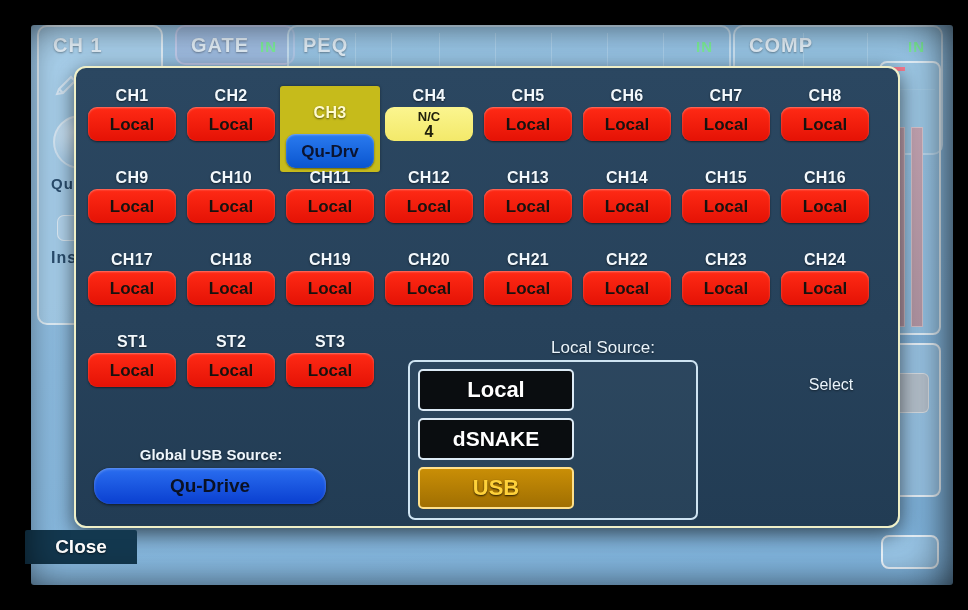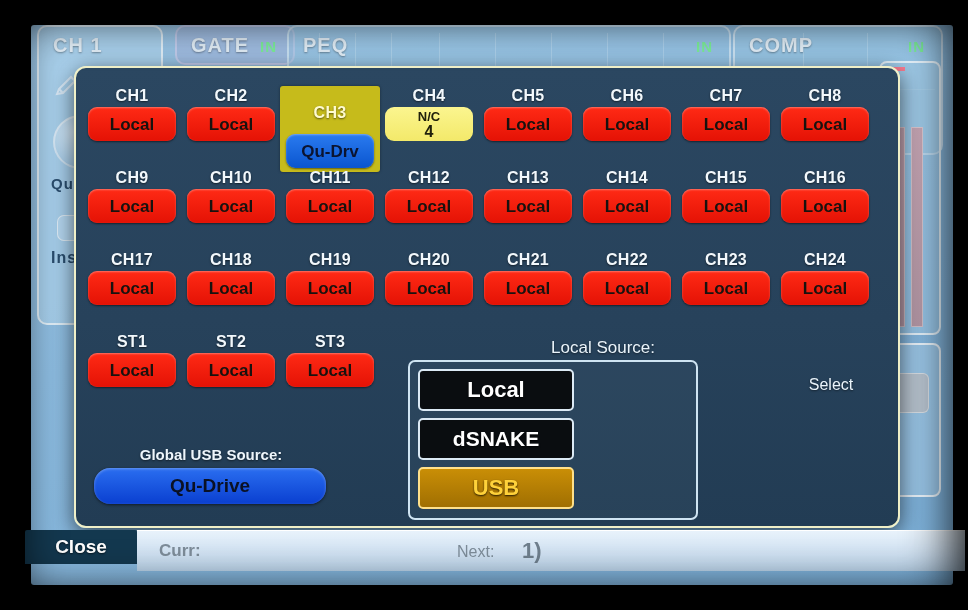--- a/index.html
+++ b/index.html
@@ -479,21 +479,16 @@
     </div>
 
     <div id="gusb-title">Global USB Source:</div>
     <div id="gusb-button">Qu-Drive</div>
 
     <div id="select-title">Select</div>
   </div>
 
   <div id="bottombar">
     <div id="close-button">Close</div>
-    <div id="statusbar">
-      <span id="curr-label">Curr:</span>
-      <span id="next-label">Next:</span>
-      <span id="next-value">1)</span>
-    </div>
   </div>
 
   <div id="bezel"></div>
 </div>
 
 </body></html>

